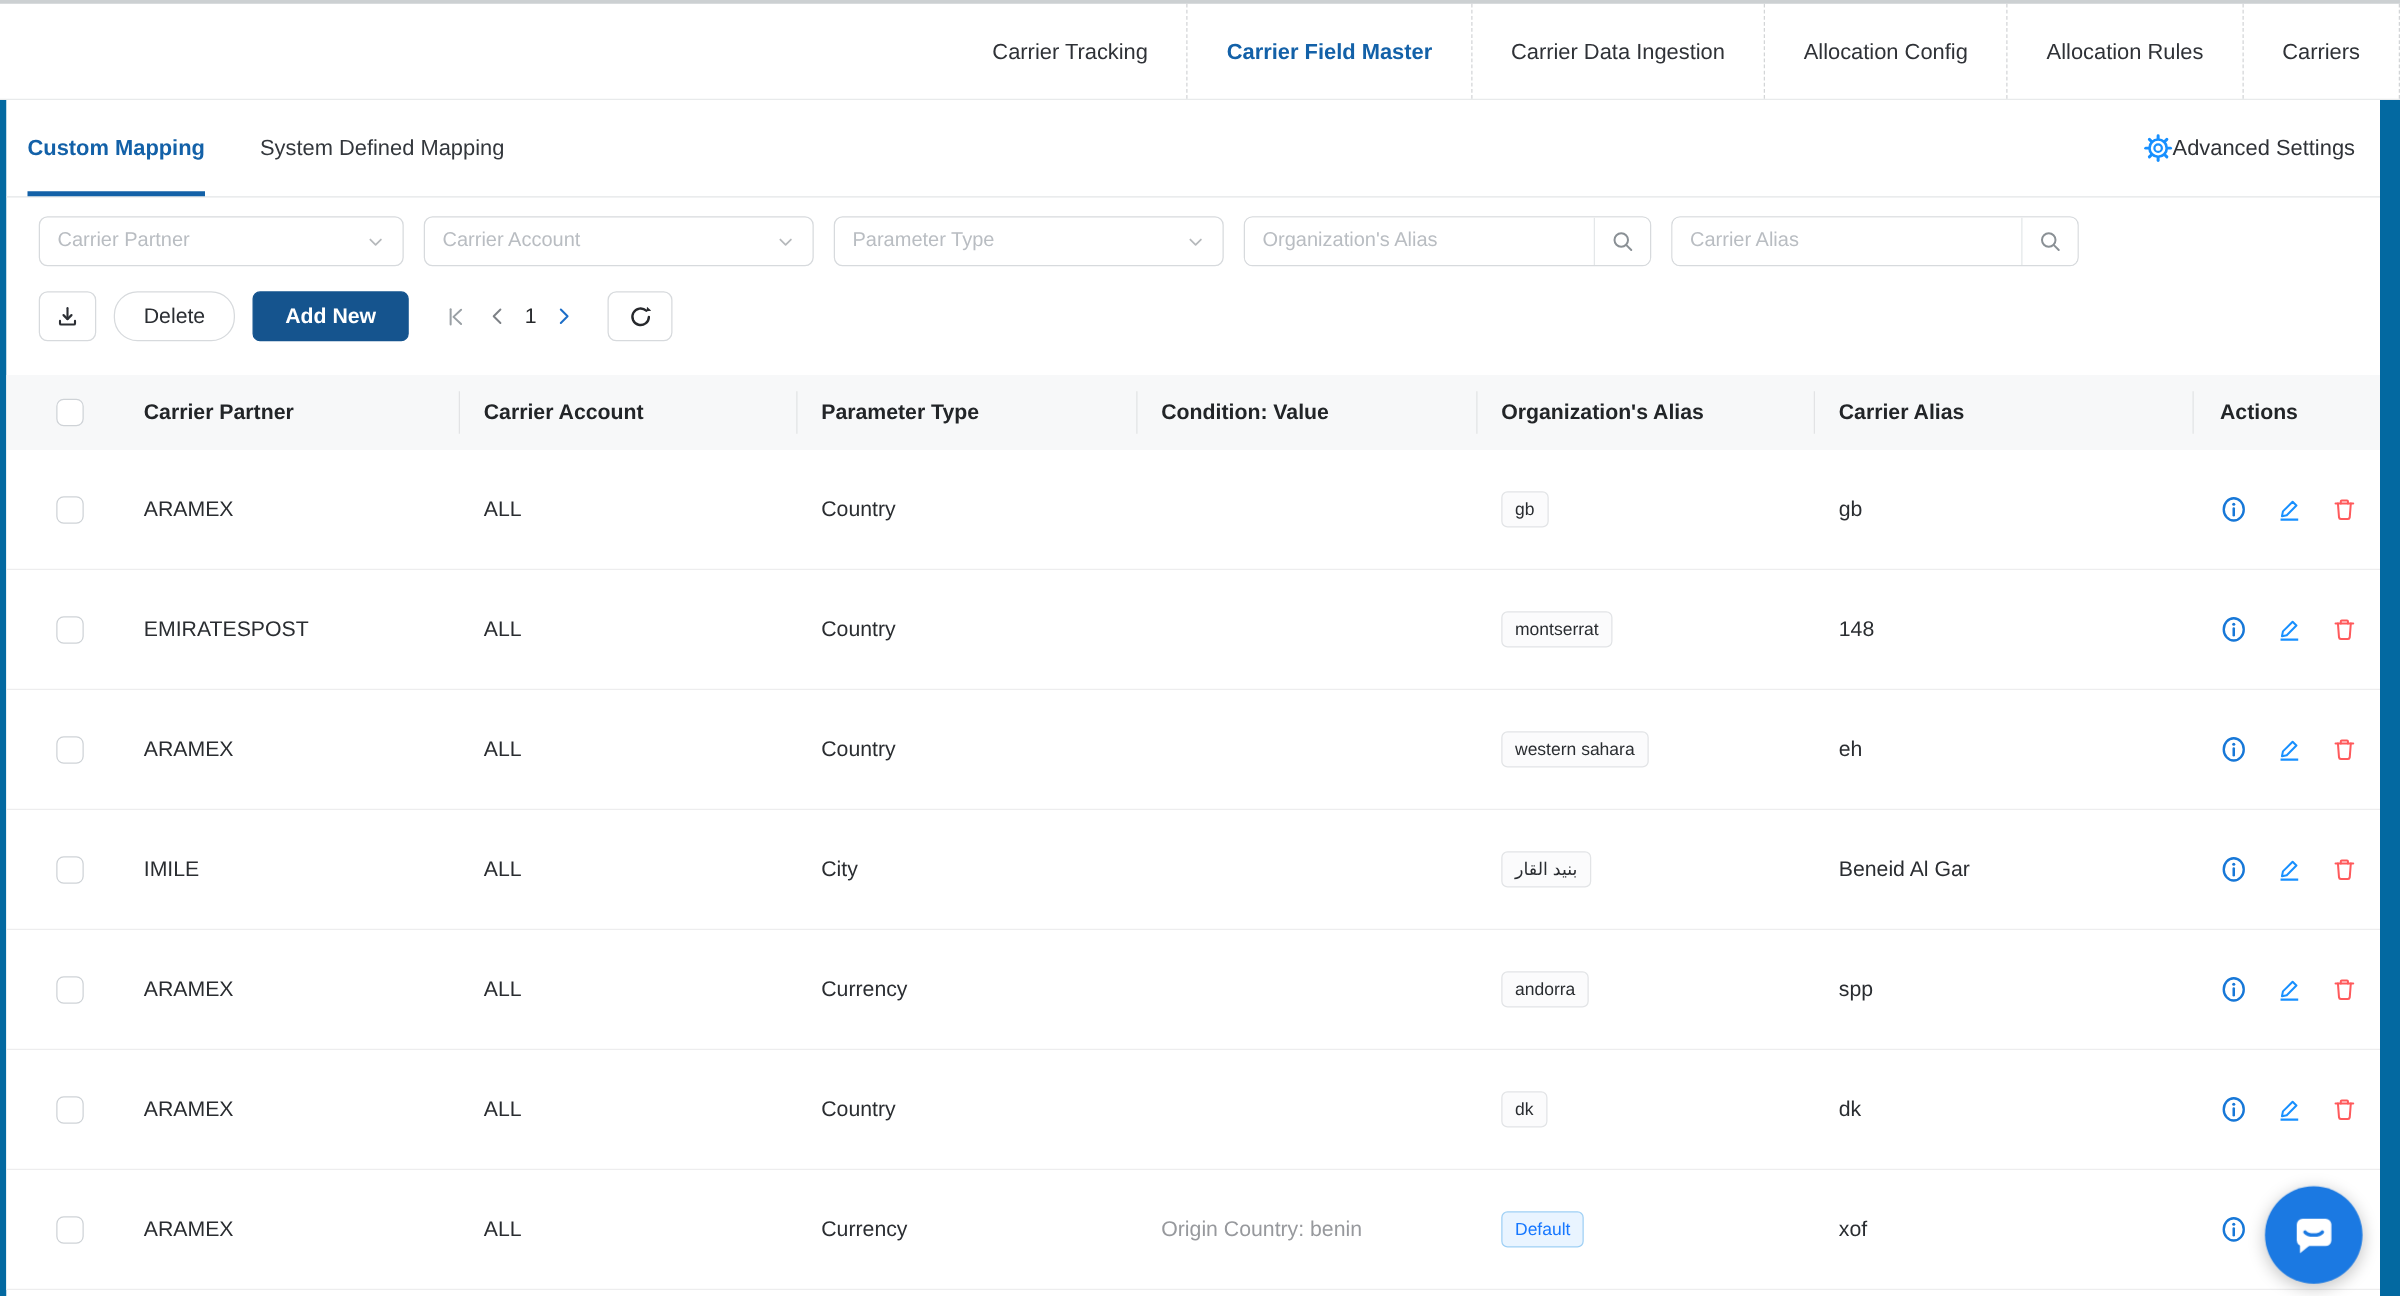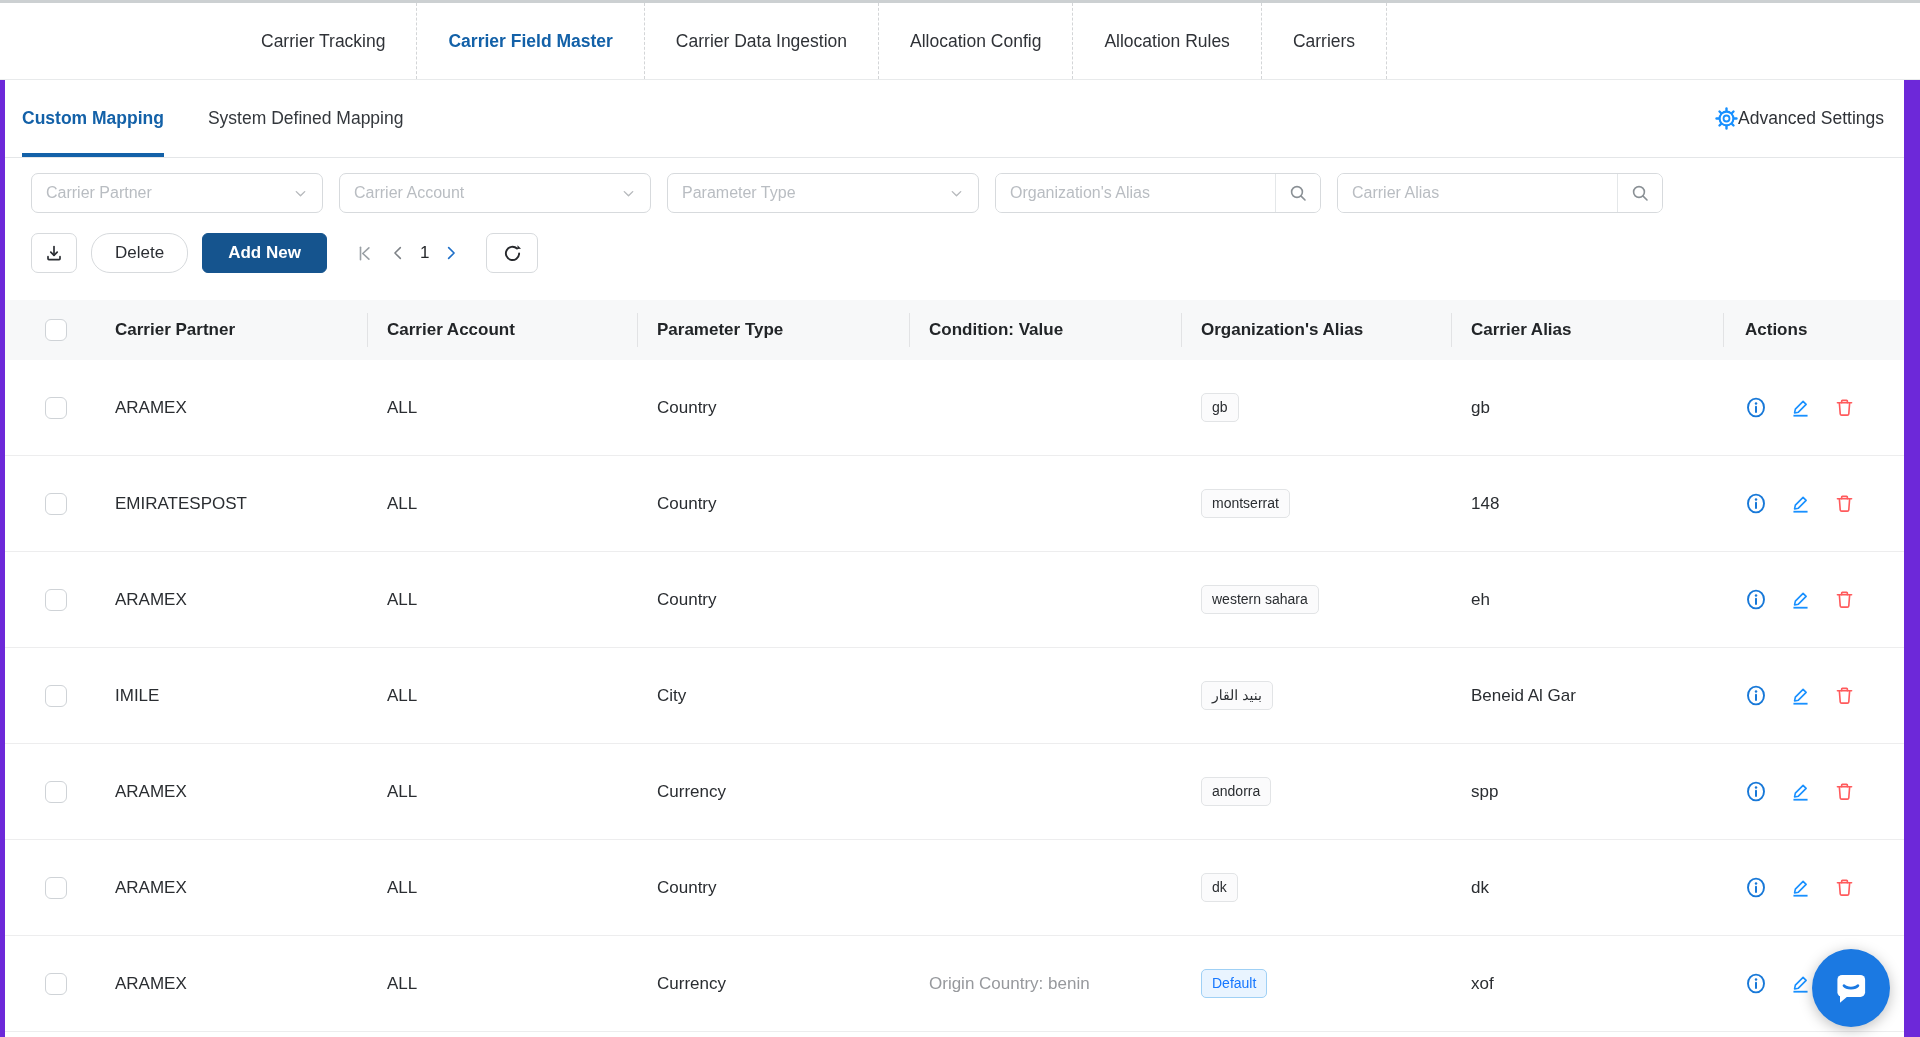--- a/index.html
+++ b/index.html
@@ -9,31 +9,32 @@
     background: #eef0f1;
     color: #2a2d31;
   }
   
   .topnav {
     height: 80px; background: #fff;
     border-top: 3px solid #ccd0d2;
     border-bottom: 1px solid #e8eaeb;
     display: flex; align-items: stretch;
     white-space: nowrap;
+    justify-content: flex-end;
   }
   .topnav-spacer { width: 230px; }
   .tab {
     display: flex; align-items: center;
     padding: 0 31px; font-size: 17.5px; color: #2f3237;
     border-right: 1px dashed #d3d5d7;
     cursor: pointer; background: transparent;
   }
   .tab.active { color: #1361a8; font-weight: 700; }
   
-  .page { height: 957px; padding: 0 16px 0 5px; background: #6d28d9; }
+  .page { height: 957px; padding: 0 16px 0 5px; background: #0369a1; }
   .card { background: #fff; height: 100%; position: relative; overflow: hidden; }
   
   .subtabs {
     height: 78px; display: flex; align-items: stretch;
     padding: 0 20px 0 17px; border-bottom: 1px solid #e4e6e8;
   }
   .subtab {
     display: flex; align-items: center; position: relative;
     font-size: 17.5px; color: #33373c; margin-right: 44px; cursor: pointer;
   }
@@ -92,21 +93,21 @@
     font-weight: 700; font-size: 17px; color: #222528;
   }
   .trow {
     height: 96px; display: flex; align-items: center;
     border-bottom: 1px solid #ededee; font-size: 17px; color: #2a2d31;
     background: #fff;
   }
   .col-check { width: 90px; padding-left: 40px; flex-shrink: 0; }
   .col-a { width: 272px; padding-left: 20px; flex-shrink: 0; }
   .col-b { width: 270px; padding-left: 20px; flex-shrink: 0; }
-  .col-actions { flex: 1; padding-left: 22px; }
+  .col-actions { flex: 1; padding-left: 22px; margin-left: 31px; }
   .sep { position: relative; }
   .sep::before {
     content: ''; position: absolute; left: 0; top: 50%;
     transform: translateY(-50%); width: 1px; height: 34px; background: #e2e3e5;
   }
   .checkbox {
     width: 22px; height: 22px; border: 1px solid #cfd3d7; border-radius: 6px;
     background: #fff; cursor: pointer; padding: 0; display: block;
   }
   .chip {

